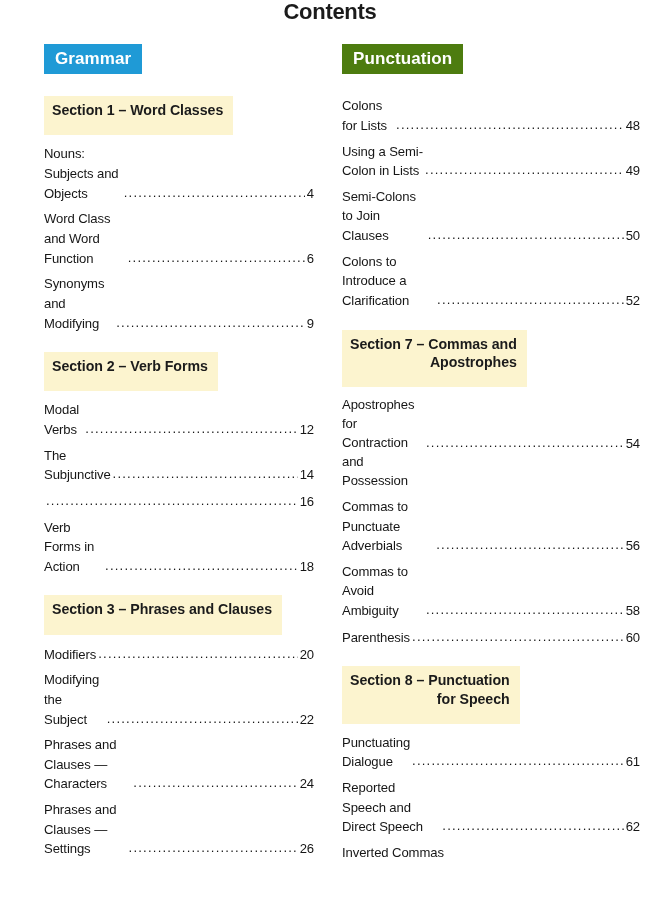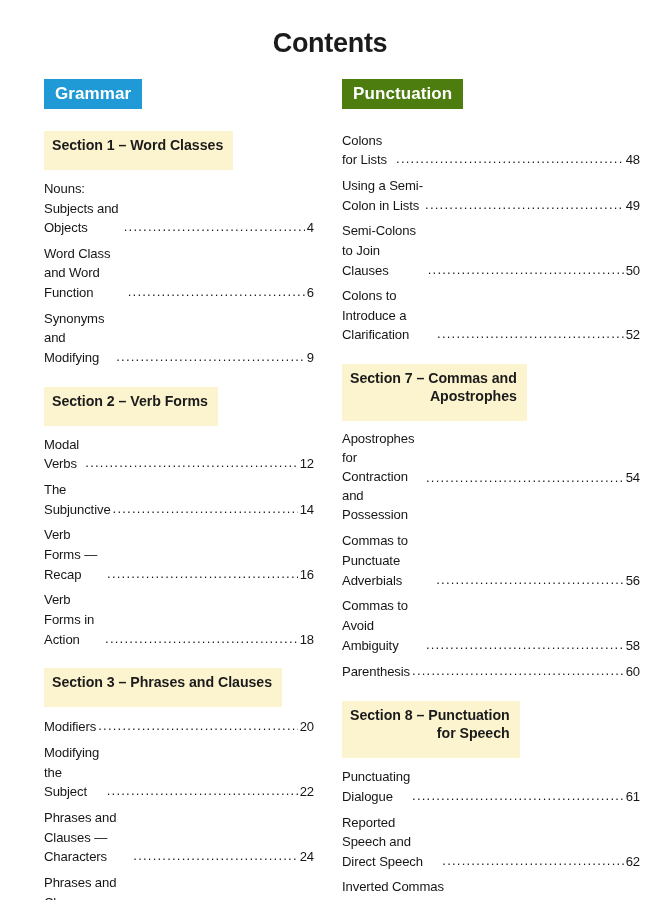--- a/index.html
+++ b/index.html
@@ -13,25 +13,24 @@
   body {
     font-family: "Liberation Sans", sans-serif;
     color: #1a1a1a;
     position: relative;
     overflow: hidden;
   }
 
   
   .page-title {
     text-align: center;
-    font-size: 27px;
+    font-size: 22px;
     font-weight: bold;
     letter-spacing: -0.3px;
     color: #1b1b1b;
-    padding-top: 29px;
     line-height: 1.1;
   }
 
   
   .columns {
     display: flex;
     align-items: flex-start;
     padding: 0 0 0 0;
     margin-top: 20px;
   }
@@ -148,21 +147,20 @@
               <span class="etitle">Modal Verbs</span>
               <span class="leader">................................................................................</span>
               <span class="pnum">12</span>
             </div>
             <div class="entry">
               <span class="etitle">The Subjunctive</span>
               <span class="leader">................................................................................</span>
               <span class="pnum">14</span>
             </div>
             <div class="entry">
-              <span class="etitle">Verb Forms — Recap</span>
               <span class="leader">................................................................................</span>
               <span class="pnum">16</span>
             </div>
             <div class="entry">
               <span class="etitle">Verb Forms in Action</span>
               <span class="leader">................................................................................</span>
               <span class="pnum">18</span>
             </div>
           </div></div>
         <div class="section"><div class="section-head"><span>Section 3 – Phrases and Clauses</span></div><div class="entries">

